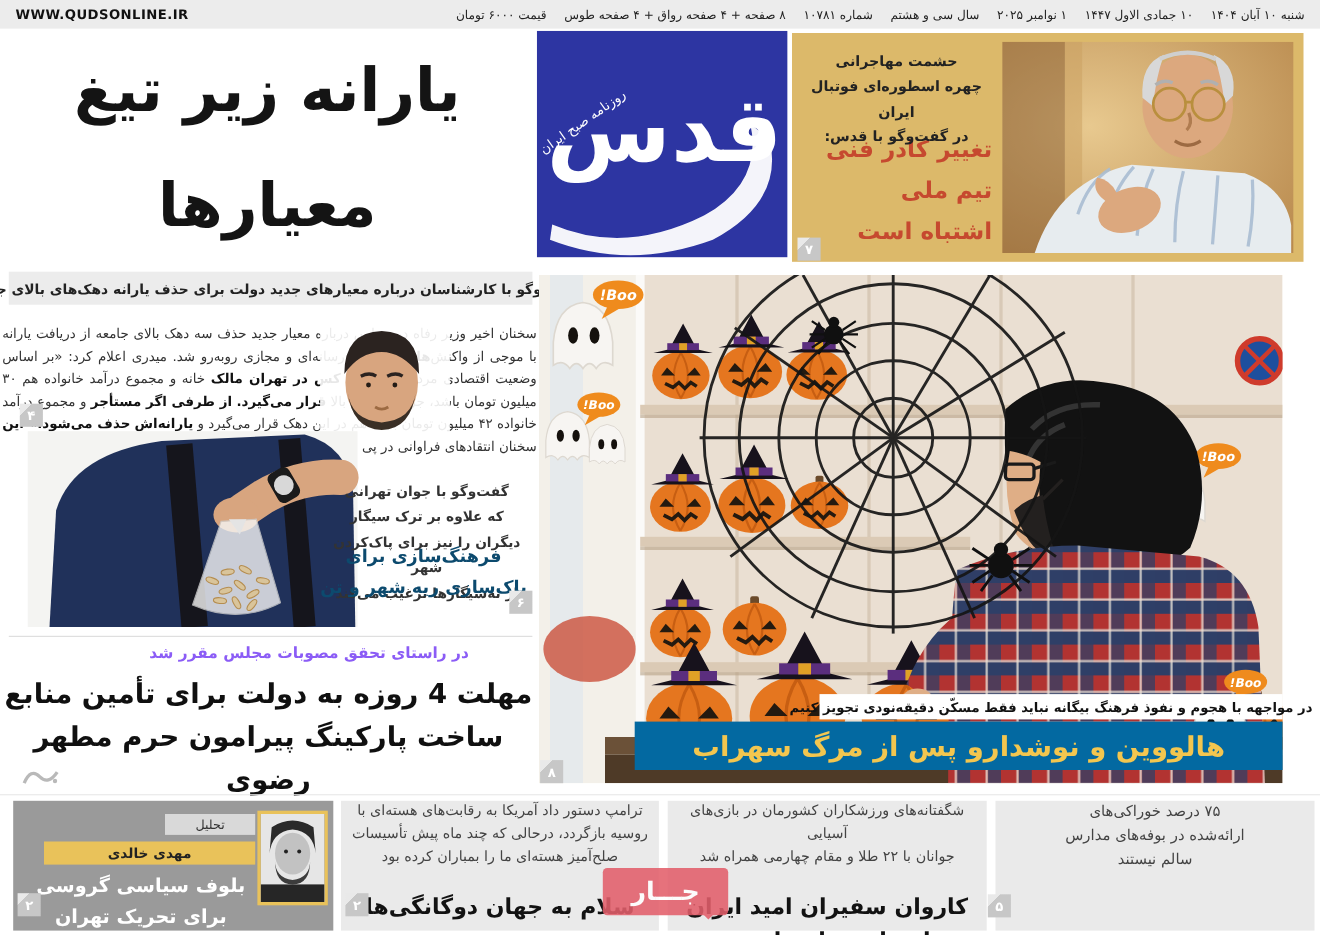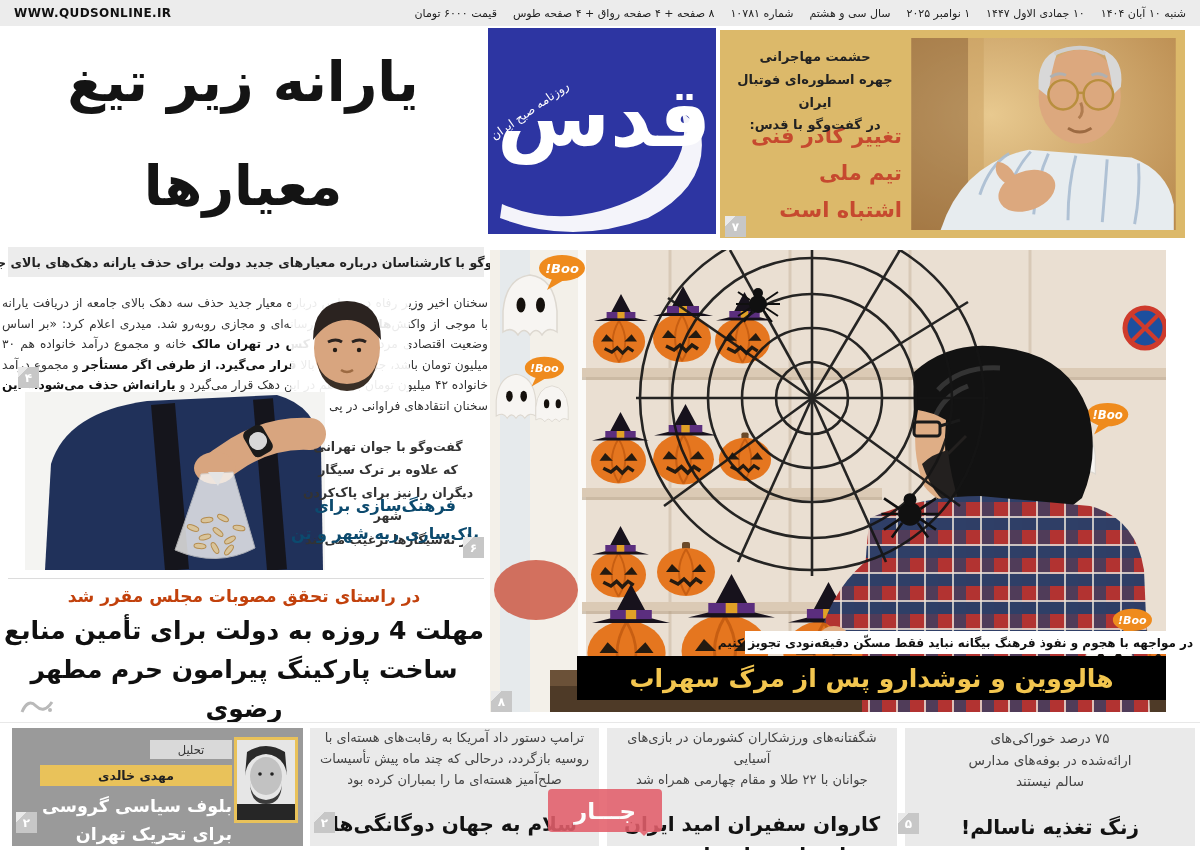--- a/index.html
+++ b/index.html
@@ -30,39 +30,39 @@
            color:#c6492f;line-height:1.75;}
   .fb-photo{left:190px;top:8px;width:267px;height:192px;}
   
   .selfie{left:25px;top:296px;width:405px;height:274px;z-index:2;}
   .cig-kicker{left:288px;top:398px;width:200px;text-align:center;font-size:12.5px;font-weight:bold;
               color:#333;line-height:1.85;z-index:3;margin-top:37px;}
   .cig-head{left:282px;top:492px;width:206px;text-align:center;font-size:16px;font-weight:bold;
             color:#0c4a6e;line-height:1.75;z-index:3;}
   .hline{height:1px;background:#dcdcdc;}
   
-  .park-kicker{left:0;top:586px;width:488px;text-align:center;font-size:17px;font-weight:bold;color:#c2410c;}
+  .park-kicker{left:0;top:586px;width:488px;text-align:center;font-size:14px;font-weight:bold;color:#8b5cf6;padding-left:37px;}
   .park-head{left:0;top:612px;width:488px;text-align:center;font-size:25px;font-weight:bold;
              color:#101010;line-height:1.55;}
   
   .hw-photo{left:490px;top:250px;width:676px;height:462px;}
   .hw-kicker{left:745px;top:631px;width:421px;height:23px;background:#fff;display:flex;align-items:center;
              justify-content:center;font-size:12px;font-weight:bold;color:#111;white-space:nowrap;z-index:2;}
-  .hw-head{left:577px;top:656px;width:589px;height:44px;background:#000000;display:flex;align-items:center;
+  .hw-head{left:577px;top:656px;width:589px;height:44px;background:#0369a1;display:flex;align-items:center;
            justify-content:center;font-size:25px;font-weight:bold;color:#f3c64f;z-index:2;}
   
   .bb{top:728px;height:118px;background:#eaeaea;box-sizing:border-box;}
   .bb-kicker{text-align:center;font-size:13px;color:#444;line-height:1.6;}
   .bb-head{margin-top:19px;text-align:center;font-size:20px;font-weight:bold;color:#121212;line-height:1.55;}
   .an-box{left:12px;width:291px;background:#9a9a9a;}
   .an-label{position:absolute;left:138px;top:12px;width:82px;height:19px;background:#d9d9d9;display:flex;
             align-items:center;justify-content:center;font-size:11.5px;color:#333;}
   .an-author{position:absolute;left:28px;top:37px;width:192px;height:21px;background:#e9c25a;display:flex;
              align-items:center;justify-content:center;font-size:12.5px;font-weight:bold;color:#222;}
-  .an-head{position:absolute;left:12px;top:64px;width:208px;font-size:17.5px;
+  .an-head{position:absolute;left:12px;top:64px;width:208px;text-align:center;font-size:17.5px;
            font-weight:bold;color:#fff;line-height:1.6;}
   .an-photo{position:absolute;left:222px;top:9px;width:58px;height:80px;border:3px solid #e9c25a;}
   
   .badge{position:absolute;width:21px;height:21px;z-index:4;color:#fff;font-size:12px;font-weight:bold;
          display:flex;align-items:center;justify-content:center;
          background:linear-gradient(135deg,#e9e9e9 26%,#c7c7c7 26%);}
   
   .stamp{left:548px;top:789px;width:114px;height:43px;background:#e35f6b;opacity:.88;border-radius:4px;
          display:flex;align-items:center;justify-content:center;color:#fff;font-size:23px;font-weight:bold;
          z-index:5;text-align:right;}
@@ -337,21 +337,20 @@
   <div class="abs hw-kicker">در مواجهه با هجوم و نفوذ فرهنگ بیگانه نباید فقط مسکّن دقیقه‌نودی تجویز کنیم</div>
   <div class="abs hw-head">هالووین و نوشدارو پس از مرگ سهراب</div>
   <div class="badge" style="left:491px;top:691px;">۸</div>
 
   <div class="abs hline" style="left:0;top:722px;width:1200px;background:#e8e8e8;"></div>
 
   <div class="abs bb" style="left:905px;width:290px;">
     <div class="bb-kicker pre" style="font-size:13.5px;">۷۵ درصد خوراکی‌های
 ارائه‌شده در بوفه‌های مدارس
 سالم نیستند</div>
-    <div class="bb-head">زنگ تغذیه ناسالم!</div>
   </div>
   <div class="badge" style="left:898px;top:813px;">۵</div>
 
   <div class="abs bb" style="left:607px;width:290px;">
     <div class="bb-kicker pre">شگفتانه‌های ورزشکاران کشورمان در بازی‌های آسیایی
 جوانان با ۲۲ طلا و مقام چهارمی همراه شد</div>
     <div class="bb-head pre">کاروان سفیران امید ایران
 با رهاوردهای تاریخی</div>
   </div>
 

